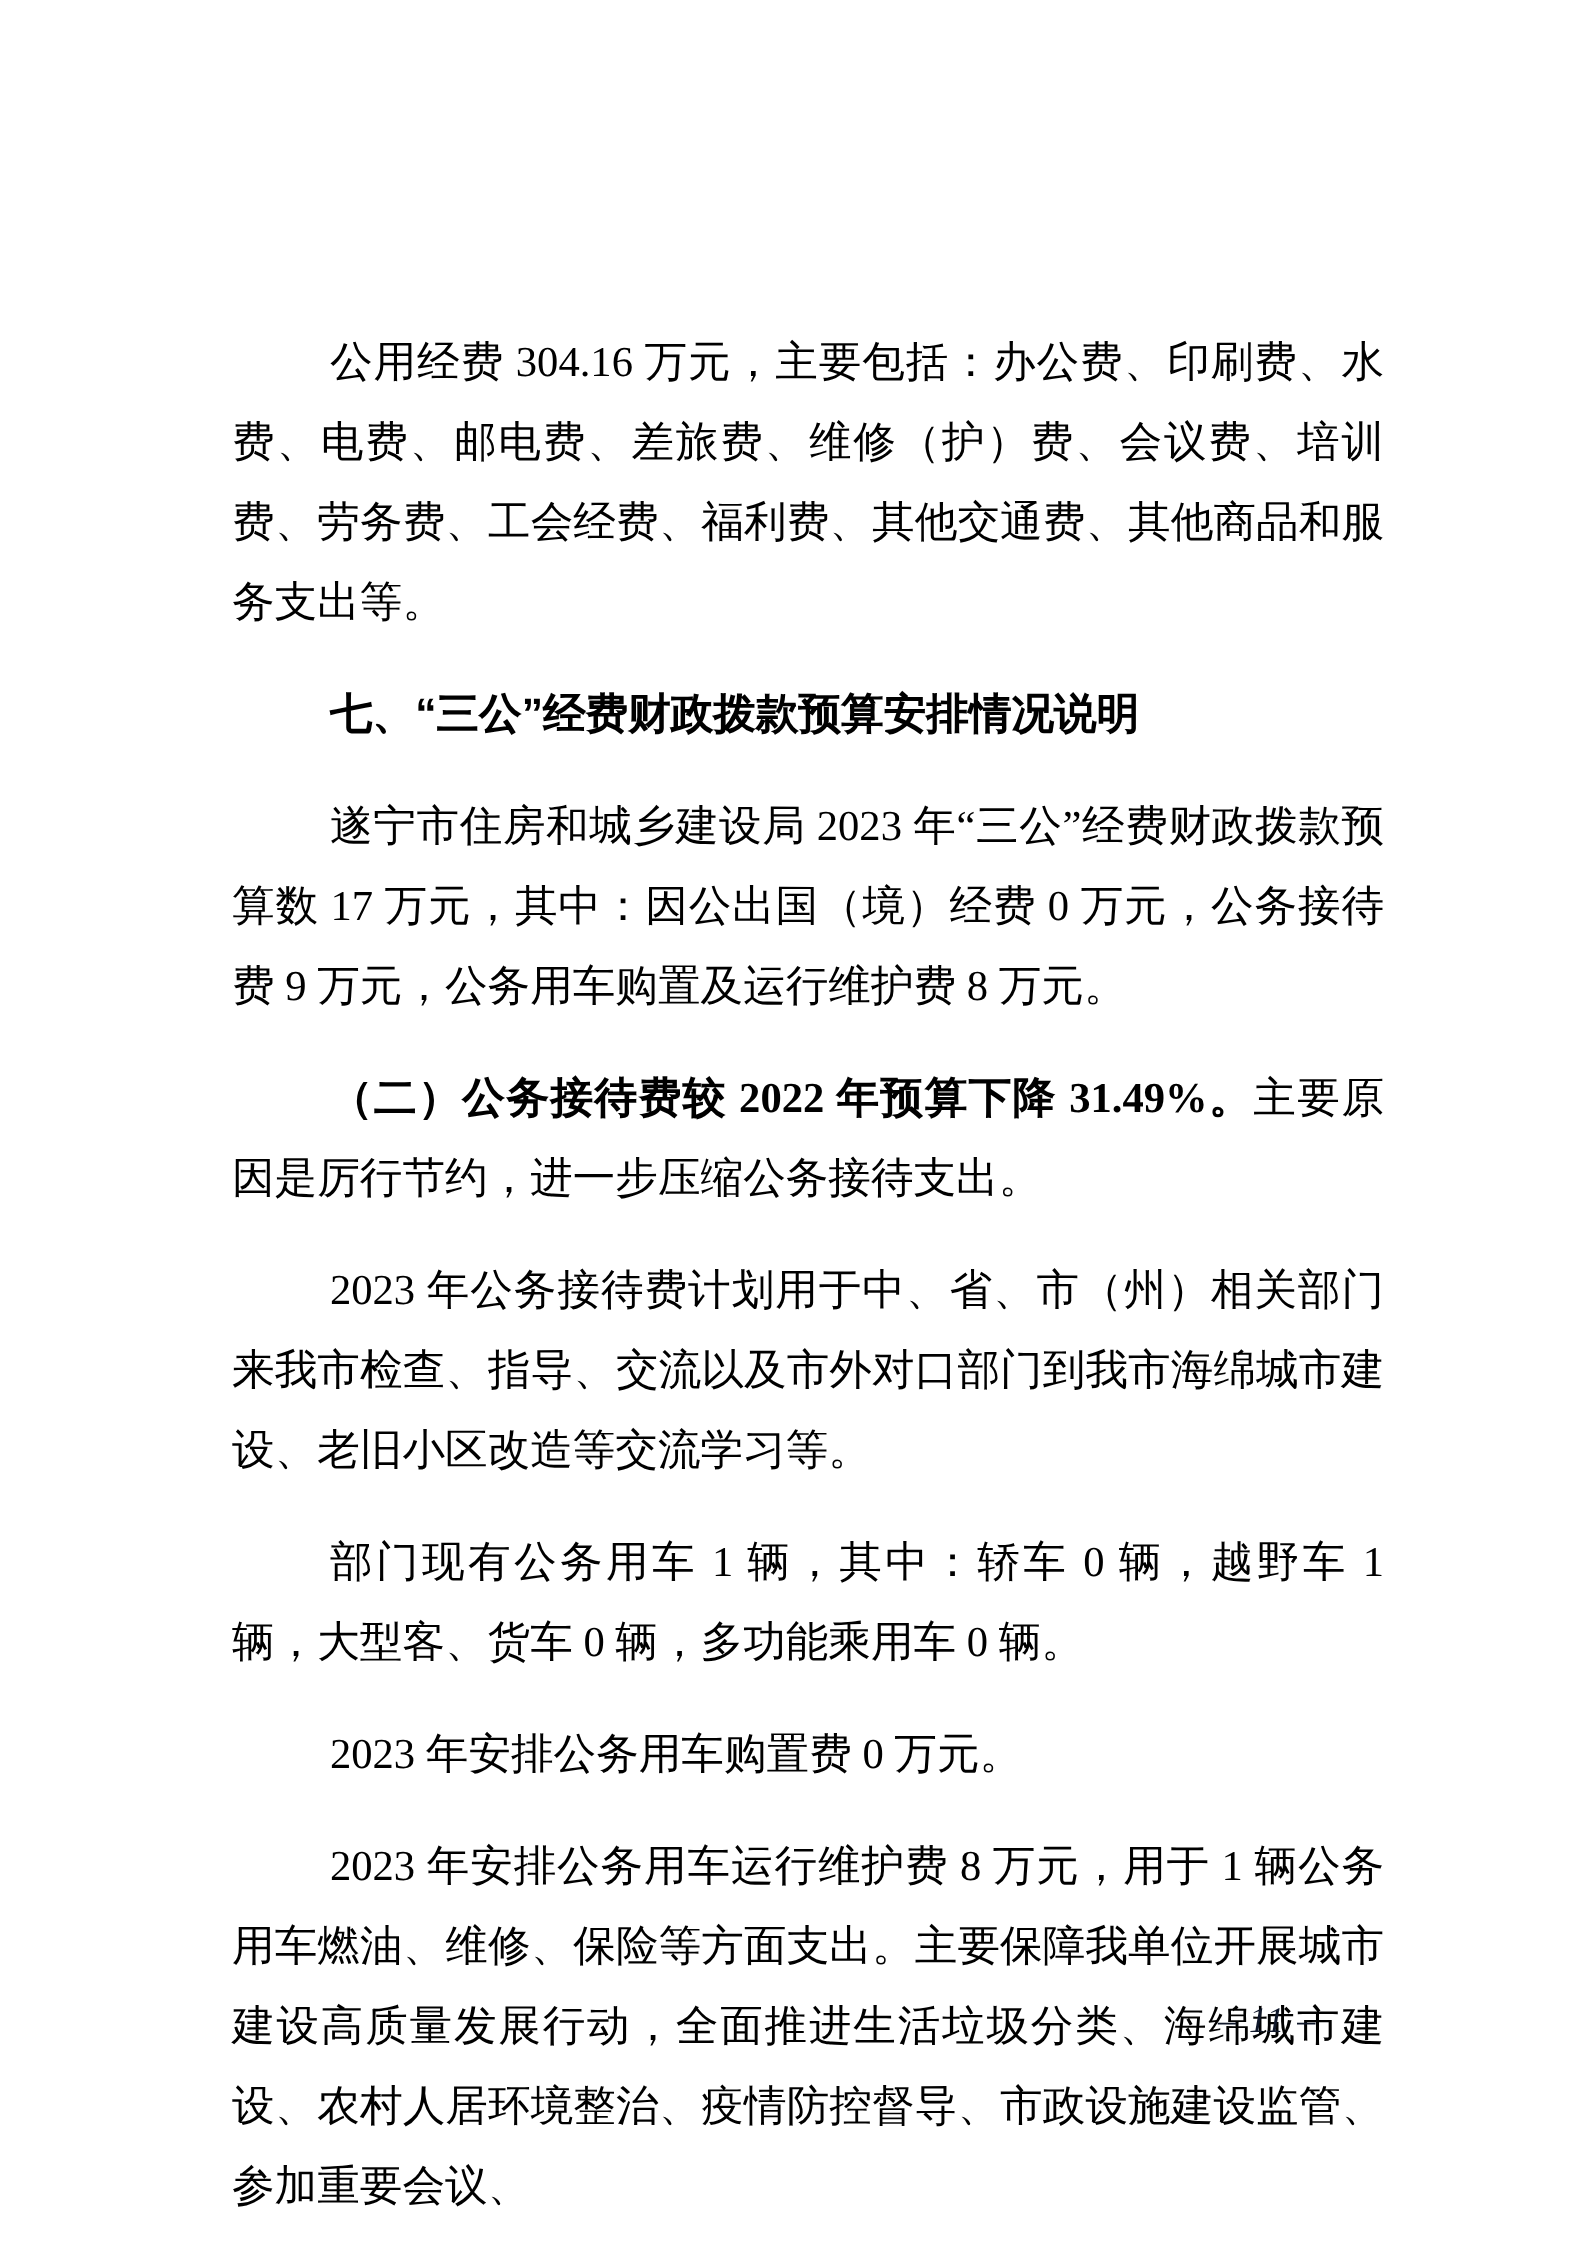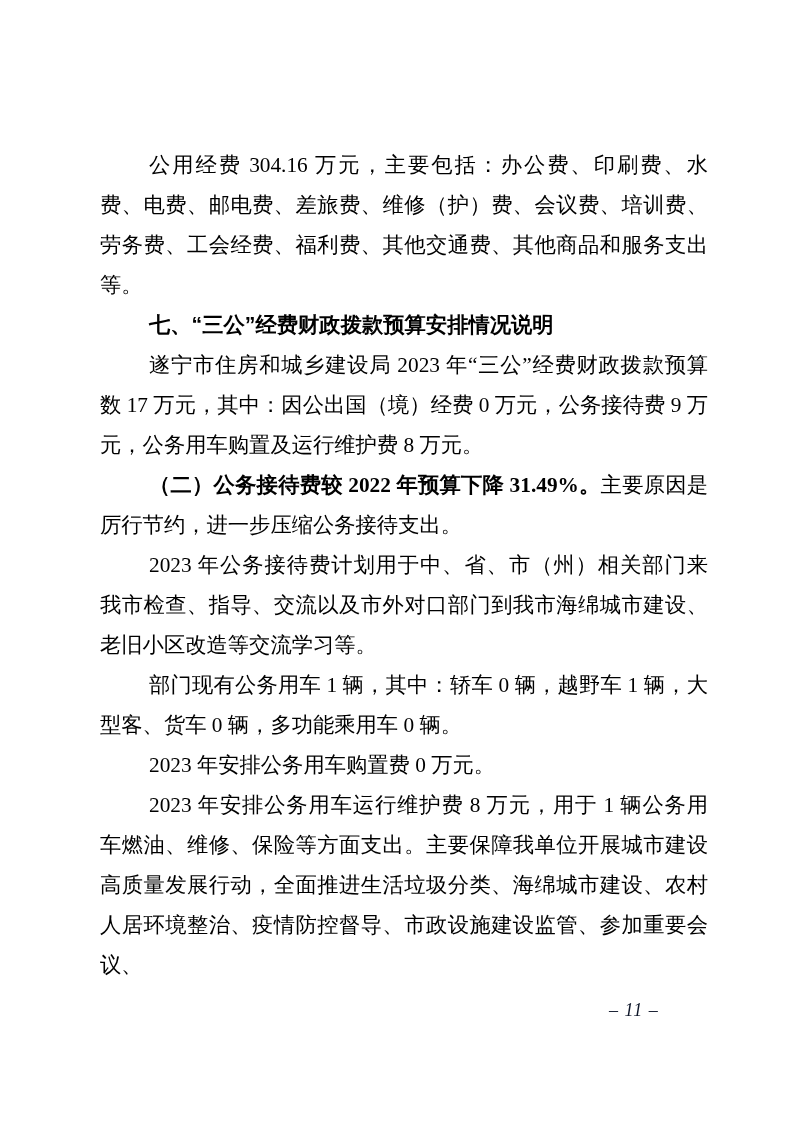--- a/index.html
+++ b/index.html
@@ -17,21 +17,21 @@
     font-family: "Liberation Serif", "DejaVu Serif", serif;
     overflow: hidden;
   }
   .content {
     position: absolute;
     left: 100px;
     top: 145px;
     width: 608px;
   }
   .content p {
-    margin: 0;
+    margin: 16px;
     padding: 0;
     font-size: 21.3px;
     line-height: 40px;
     text-align: justify;
     text-indent: 2.3em;
     word-break: break-word;
   }
   .heading1 {
     font-family: "Liberation Sans", "DejaVu Sans", sans-serif;
     font-weight: bold;

